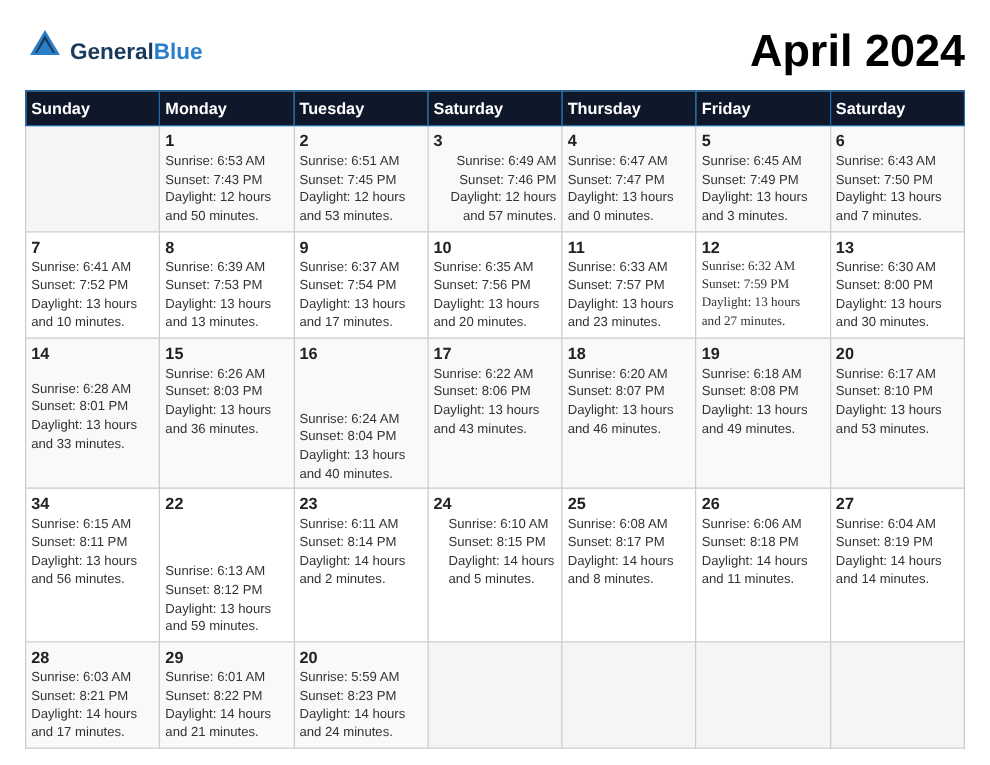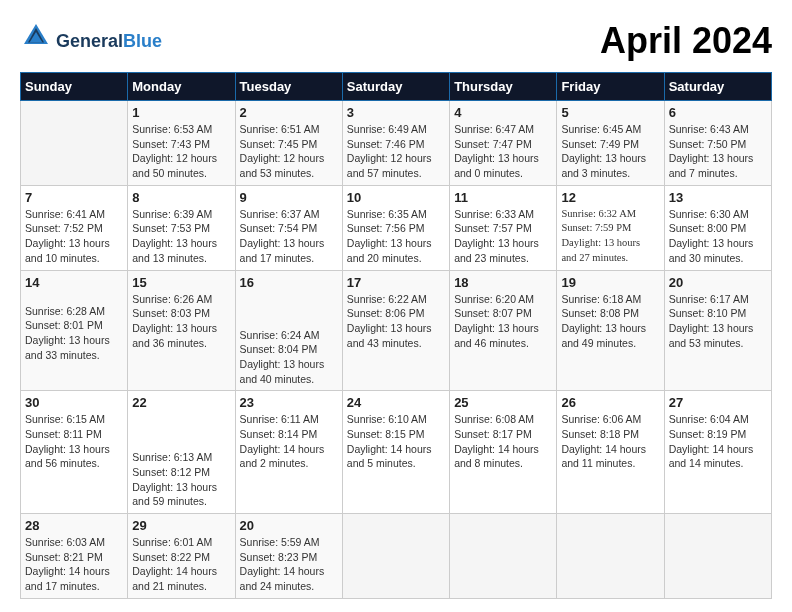--- a/index.html
+++ b/index.html
@@ -125,21 +125,21 @@
         </td>
         <td>
           <span class="day-number">2</span>
           <div class="day-info" style="white-space: pre-line;">Sunrise: 6:51 AM
 Sunset: 7:45 PM
 Daylight: 12 hours
 and 53 minutes.</div>
         </td>
         <td>
           <span class="day-number">3</span>
-          <div class="day-info" style="white-space: pre-line;">Sunrise: 6:49 AM
+          <div class="day-info" style="white-space: pre-line; text-align: right;">Sunrise: 6:49 AM
 Sunset: 7:46 PM
 Daylight: 12 hours
 and 57 minutes.</div>
         </td>
         <td>
           <span class="day-number">4</span>
           <div class="day-info" style="white-space: pre-line;">Sunrise: 6:47 AM
 Sunset: 7:47 PM
 Daylight: 13 hours
 and 0 minutes.</div>
@@ -256,21 +256,21 @@
         <td>
           <span class="day-number">20</span>
           <div class="day-info" style="white-space: pre-line;">Sunrise: 6:17 AM
 Sunset: 8:10 PM
 Daylight: 13 hours
 and 53 minutes.</div>
         </td>
       </tr>
       <tr>
         <td>
-          <span class="day-number">30</span>
+          <span class="day-number">34</span>
           <div class="day-info" style="white-space: pre-line;">Sunrise: 6:15 AM
 Sunset: 8:11 PM
 Daylight: 13 hours
 and 56 minutes.</div>
         </td>
         <td>
           <span class="day-number">22</span>
           <div class="day-info" style="white-space: pre-line; margin-top: 40px;">Sunrise: 6:13 AM
 Sunset: 8:12 PM
 Daylight: 13 hours
@@ -278,21 +278,21 @@
         </td>
         <td>
           <span class="day-number">23</span>
           <div class="day-info" style="white-space: pre-line;">Sunrise: 6:11 AM
 Sunset: 8:14 PM
 Daylight: 14 hours
 and 2 minutes.</div>
         </td>
         <td>
           <span class="day-number">24</span>
-          <div class="day-info" style="white-space: pre-line;">Sunrise: 6:10 AM
+          <div class="day-info" style="white-space: pre-line; margin-left: 12px;">Sunrise: 6:10 AM
 Sunset: 8:15 PM
 Daylight: 14 hours
 and 5 minutes.</div>
         </td>
         <td>
           <span class="day-number">25</span>
           <div class="day-info" style="white-space: pre-line;">Sunrise: 6:08 AM
 Sunset: 8:17 PM
 Daylight: 14 hours
 and 8 minutes.</div>

